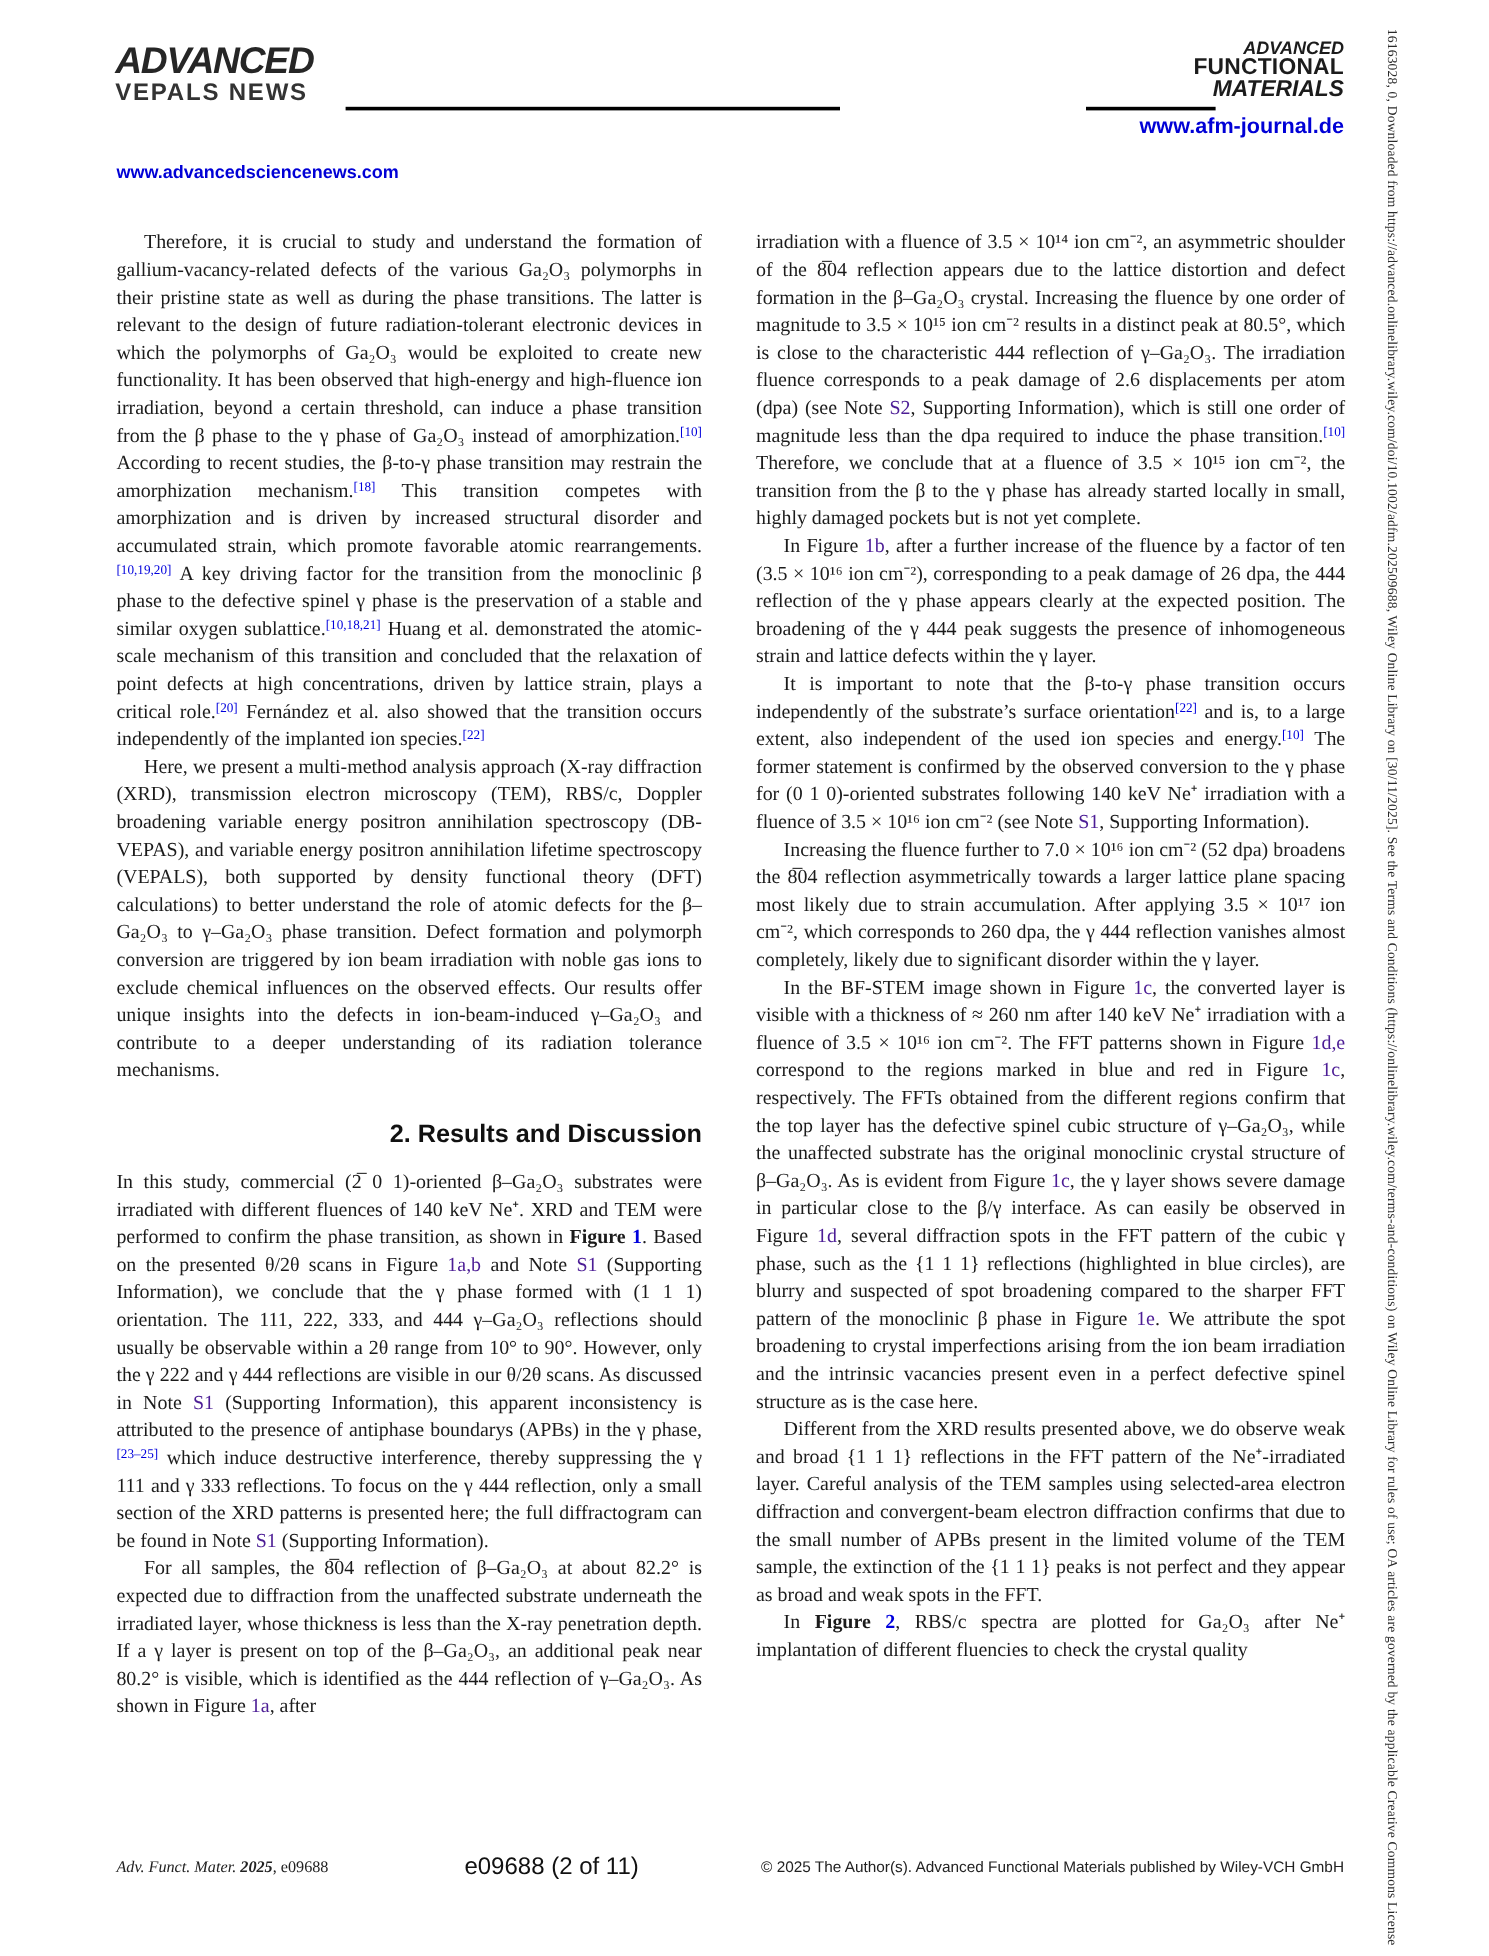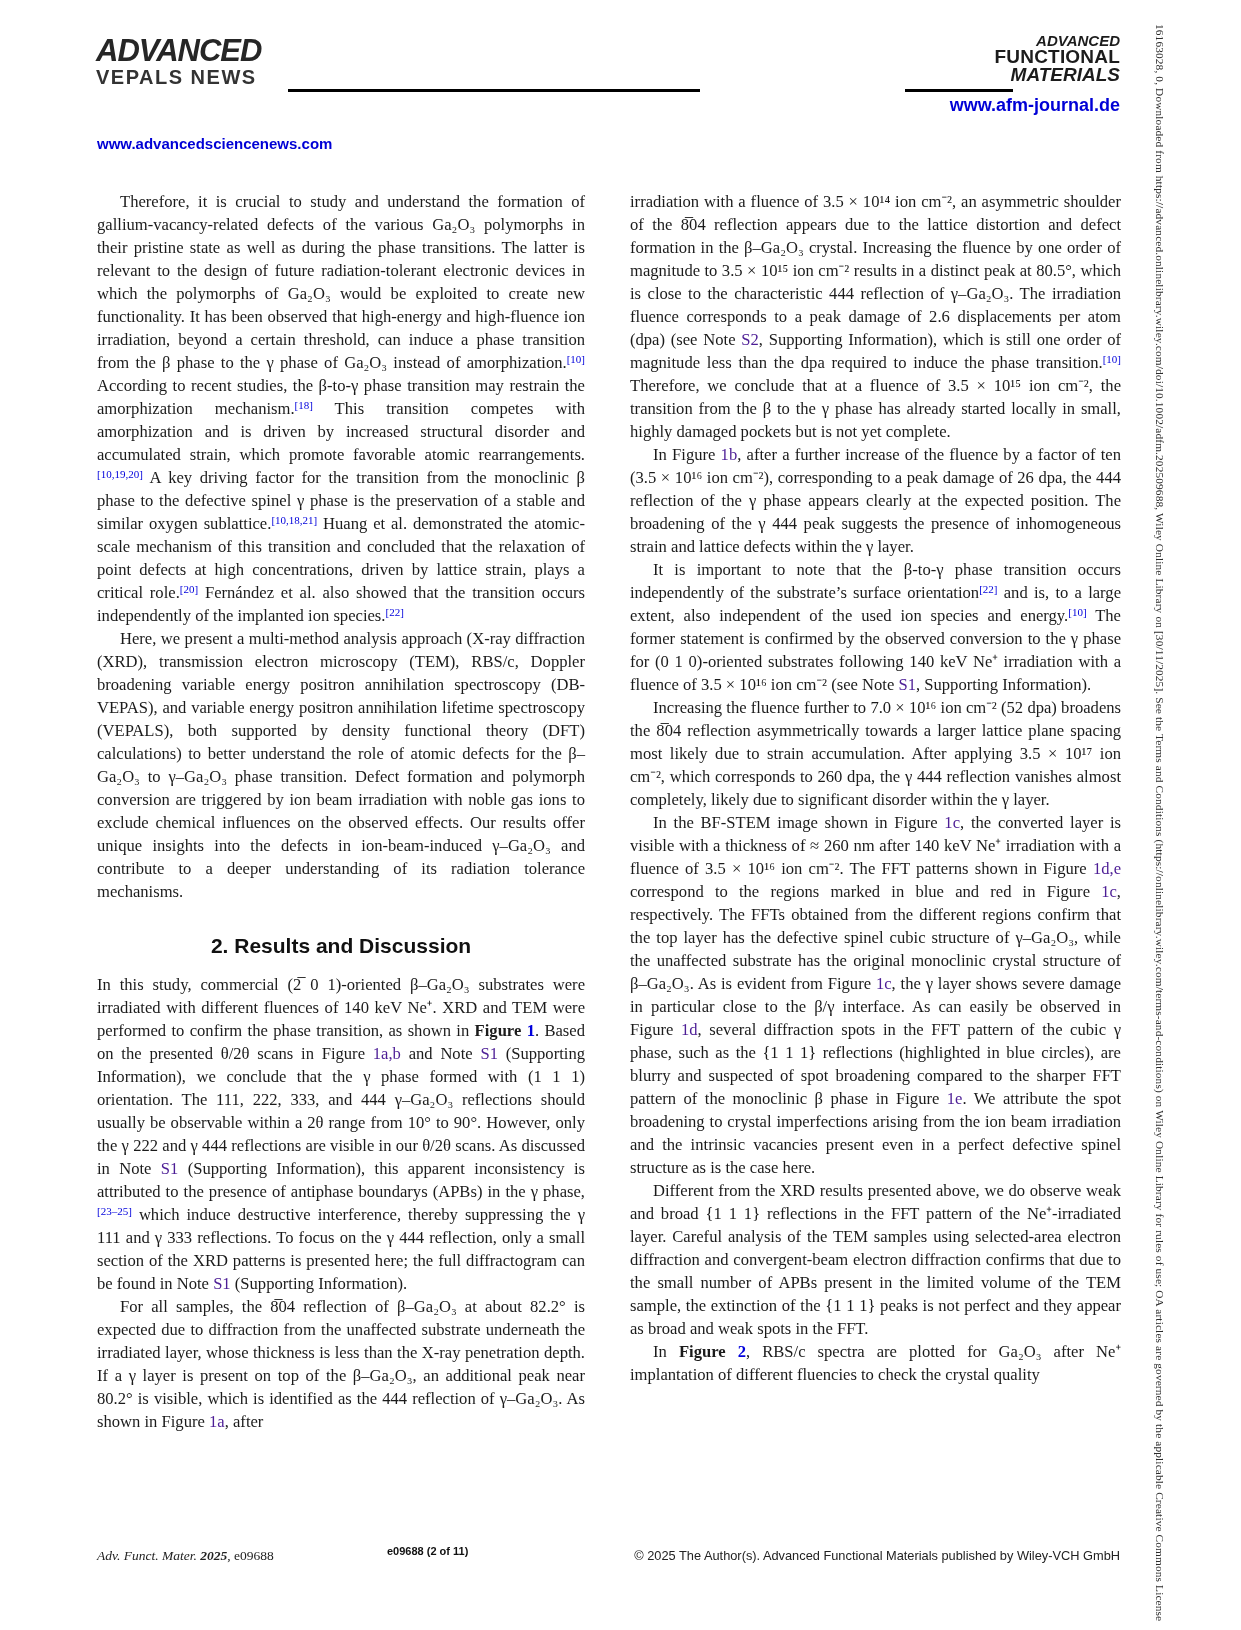--- a/index.html
+++ b/index.html
@@ -22,35 +22,35 @@
            font-size:18px;font-weight:bold;color:#0000d6;}
 
   
   .col{position:absolute;top:149px;width:488px;text-align:justify;
        font-size:16.6px;line-height:23px;color:#1b1b1b;margin-top:41px;}
   .col-left{left:97px;}
   .col-right{left:630px;width:491px;}
   .col p{margin:0;}
   .col p.indent{text-indent:23px;}
   .col h2{font-family:"Liberation Sans",sans-serif;font-size:21px;line-height:24px;
-          margin:31px 0 15px 0;color:#111;text-align:center;}
+          margin:31px 0 15px 0;color:#111;text-align:right;}
 
   
   .sg-ref{color:#0000dc;font-size:11px;position:relative;top:-5px;line-height:0;}
   .sg-link{color:#4c1d95;}
   .sg-b{font-weight:bold;}
   .sg-blink{font-weight:bold;color:#0000dc;}
   .sg-i{font-style:italic;margin-top:16px;}
   .sg-bi{font-style:italic;font-weight:bold;}
   .sg-pl{}
 
   
   .footer-left{position:absolute;left:97px;top:1548px;font-size:13.5px;color:#222;}
   .footer-center{position:absolute;left:387px;top:1545px;font-family:"Liberation Sans",sans-serif;
-                 font-weight:bold;font-size:11px;color:#111;text-align:center;}
+                 font-weight:normal;font-size:20px;color:#111;text-align:center;}
   .footer-right{position:absolute;right:121px;top:1548px;font-family:"Liberation Sans",sans-serif;
                 font-size:12.8px;color:#222;}
 
   
   .sidebar-note{position:absolute;left:1154px;top:24px;height:1600px;
                 writing-mode:vertical-rl;white-space:nowrap;
                 font-size:11.3px;letter-spacing:0.15px;color:#2a2a2a;}
 </style>
 </head>
 <body>

